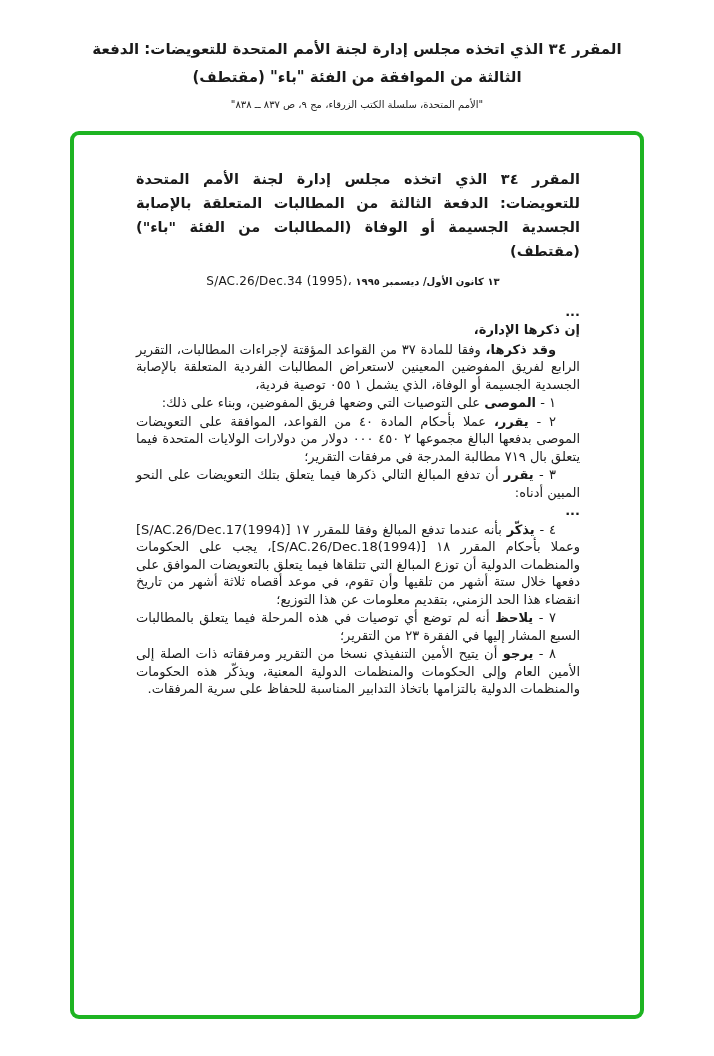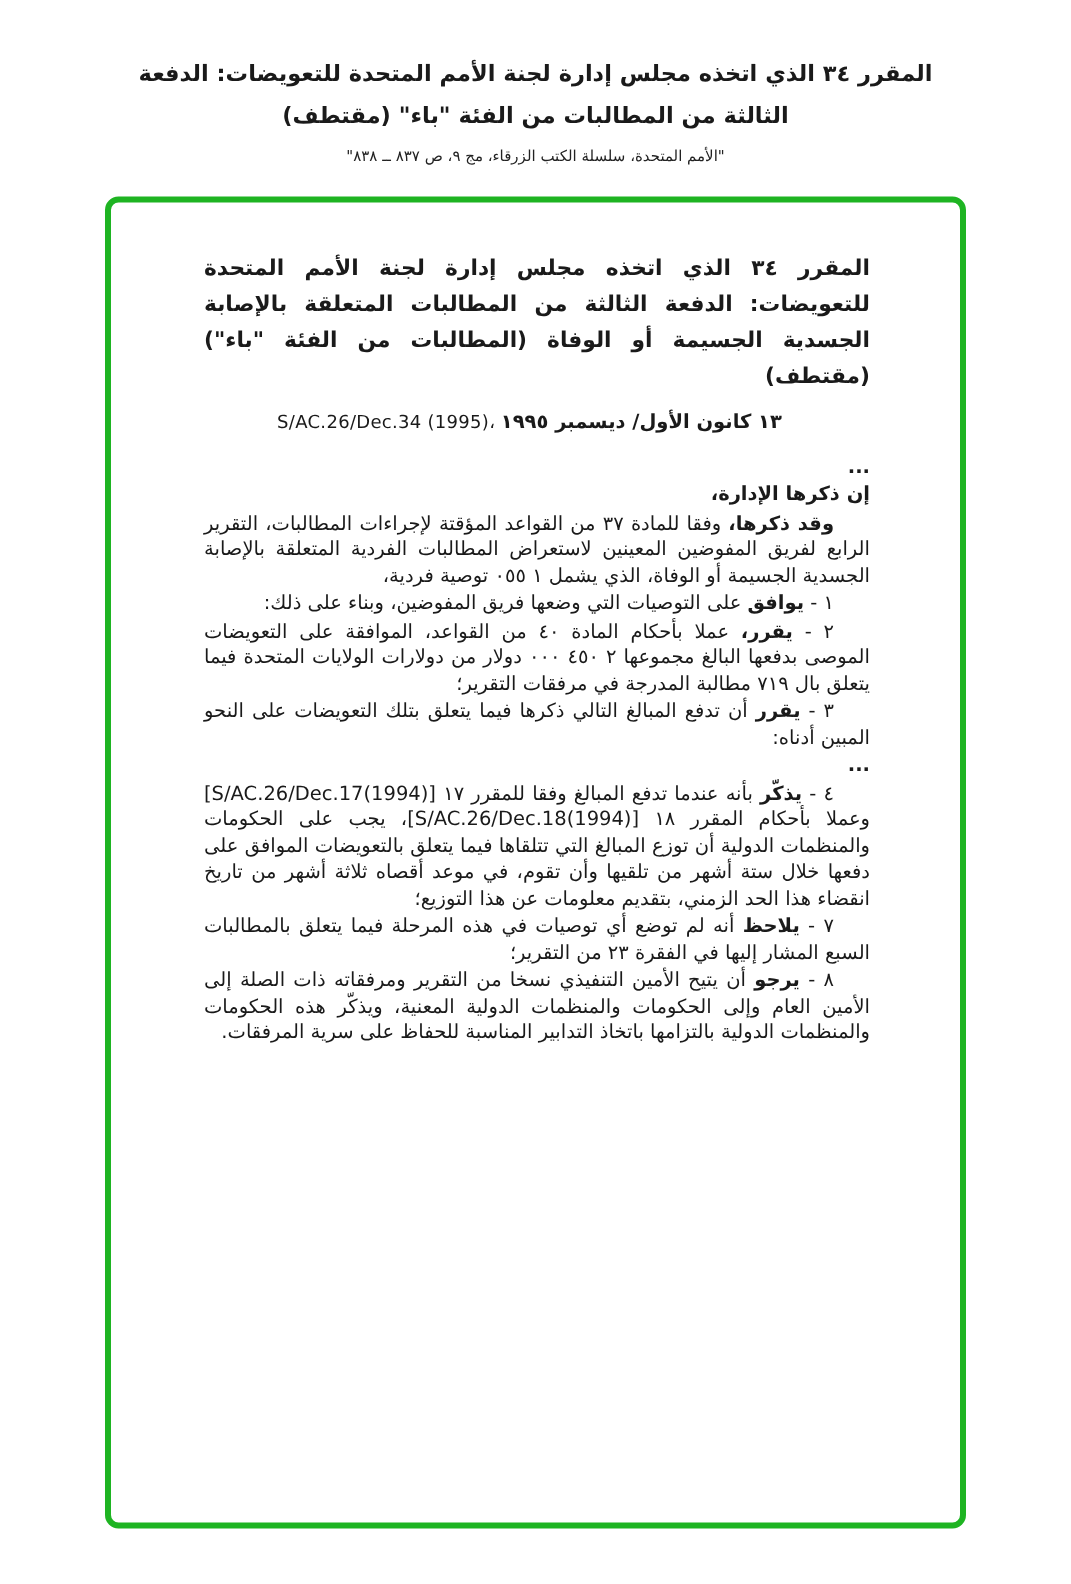--- a/index.html
+++ b/index.html
@@ -28,54 +28,54 @@
     padding: 32px 60px 0 62px;
     font-size: 13px; line-height: 17.5px;
   }
   .title {
     font-size: 14.5px; font-weight: bold;
     line-height: 24px; text-align: justify;
     margin-bottom: 10px;
   }
   .ref { direction: ltr; text-align: center; margin: 2px 10px 12px 0; font-size: 12px; white-space: nowrap; }
   .ref-latin { letter-spacing: 0.2px; }
-  .ref-date { font-weight: bold; font-size: 13px; }
+  .ref-date { font-weight: bold; font-size: 10px; }
   .ellipsis { font-weight: bold; margin: 1px 0; }
   .salutation { font-weight: bold; margin: 1px 0 2px; }
   .para { text-indent: 24px; margin: 1px 0; }
   .para b { font-weight: bold; }
 </style>
 </head>
 <body>
 
 <div class="page">
 
   <header class="doc-header">
     <div class="h-line">المقرر ٣٤ الذي اتخذه مجلس إدارة لجنة الأمم المتحدة للتعويضات: الدفعة</div>
-    <div class="h-line">الثالثة من المطالبات من الفئة "باء" (مقتطف)</div>
+    <div class="h-line">الثالثة من الموافقة من الفئة "باء" (مقتطف)</div>
     <div class="h-source">"الأمم المتحدة، سلسلة الكتب الزرقاء، مج ٩، ص ٨٣٧ ــ ٨٣٨"</div>
   </header>
 
   <section class="frame" style="border-color: rgb(30, 180, 34);">
     <article class="content">
 
       <h1 class="title">المقرر ٣٤ الذي اتخذه مجلس إدارة لجنة الأمم المتحدة للتعويضات: الدفعة الثالثة من المطالبات المتعلقة بالإصابة الجسدية الجسيمة أو الوفاة (المطالبات من الفئة "باء") (مقتطف)</h1>
 
       <div class="ref">
         <span class="ref-latin">S/AC.26/Dec.34 (1995)،</span>
         <span class="ref-date">١٣ كانون الأول/ ديسمبر ١٩٩٥</span>
       </div>
 
       <div class="ellipsis">...</div>
 
       <div class="salutation">إن ذكرها الإدارة،</div>
 
       <p class="para"><b>وقد ذكرها،</b><span> وفقا للمادة ٣٧ من القواعد المؤقتة لإجراءات المطالبات، التقرير الرابع لفريق المفوضين المعينين لاستعراض المطالبات الفردية المتعلقة بالإصابة الجسدية الجسيمة أو الوفاة، الذي يشمل ١ ٠٥٥ توصية فردية،</span></p>
 
-      <p class="para"><span>١ - </span><b>يوافق</b><span> على التوصيات التي وضعها فريق المفوضين، وبناء على ذلك:</span></p>
+      <p class="para"><span>١ - </span><b>الموصى</b><span> على التوصيات التي وضعها فريق المفوضين، وبناء على ذلك:</span></p>
 
       <p class="para"><span>٢ - </span><b>يقرر،</b><span> عملا بأحكام المادة ٤٠ من القواعد، الموافقة على التعويضات الموصى بدفعها البالغ مجموعها ٢ ٤٥٠ ٠٠٠ دولار من دولارات الولايات المتحدة فيما يتعلق بال ٧١٩ مطالبة المدرجة في مرفقات التقرير؛</span></p>
 
       <p class="para"><span>٣ - </span><b>يقرر</b><span> أن تدفع المبالغ التالي ذكرها فيما يتعلق بتلك التعويضات على النحو المبين أدناه:</span></p>
 
       <div class="ellipsis">...</div>
 
       <p class="para"><span>٤ - </span><b>يذكّر</b><span> بأنه عندما تدفع المبالغ وفقا للمقرر ١٧ [⁦S/AC.26/Dec.17(1994)⁩] وعملا بأحكام المقرر ١٨ [⁦S/AC.26/Dec.18(1994)⁩]، يجب على الحكومات والمنظمات الدولية أن توزع المبالغ التي تتلقاها فيما يتعلق بالتعويضات الموافق على دفعها خلال ستة أشهر من تلقيها وأن تقوم، في موعد أقصاه ثلاثة أشهر من تاريخ انقضاء هذا الحد الزمني، بتقديم معلومات عن هذا التوزيع؛</span></p>
 
 

